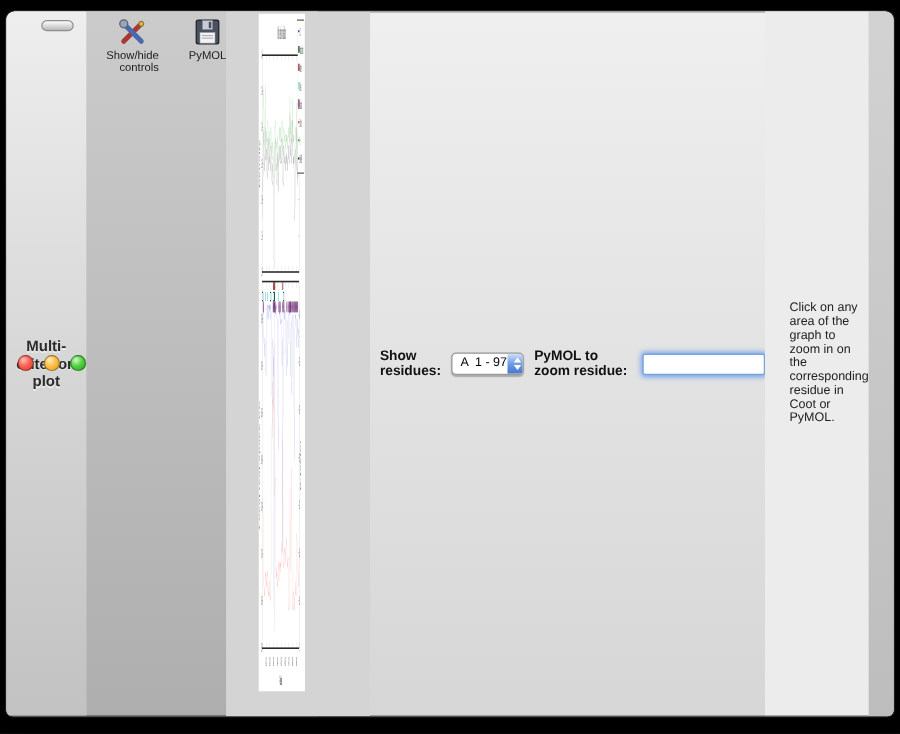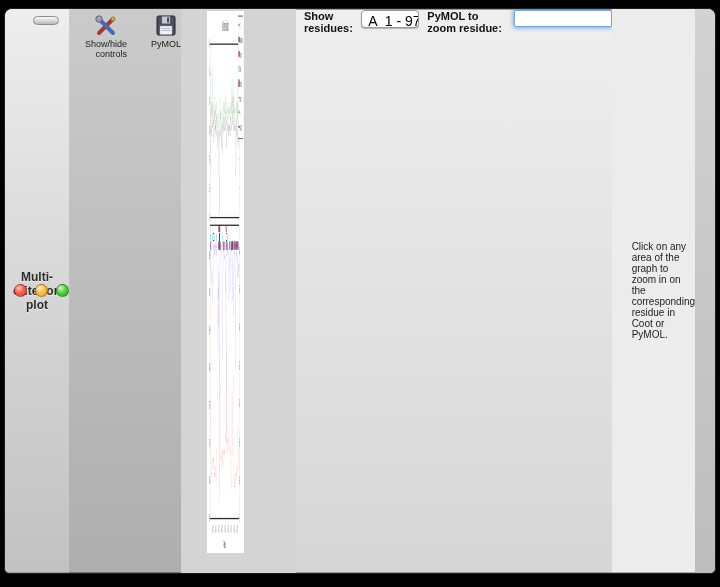--- a/index.html
+++ b/index.html
@@ -19,25 +19,25 @@
   .lozenge{position:absolute;right:10px;top:7px;width:26px;height:9px;border-radius:5px;
     background:linear-gradient(#fdfdfd,#b9b9b9);border:1px solid #8e8e8e;}
   .toolbar{flex:0 0 46px;background:linear-gradient(#cbcbcb,#aeaeae);border-bottom:1px solid #757575;
     display:flex;align-items:flex-start;padding:4px 0 0 16px;gap:24px;text-align:right;}
   .tool{display:flex;flex-direction:column;align-items:center;gap:1px;cursor:default;}
   .tool-label{font-size:9px;color:#1c1c1c;}
   .content{flex:1;background:#d4d4d4;padding:2px 10px 20px 26px;}
   .content svg{width:100%;height:100%;background:#fff;display:block;}
   svg text{font-family:"Liberation Sans",sans-serif;}
   .controls-bar{flex:0 0 24px;background:linear-gradient(#efefef,#d6d6d6);border-top:1px solid #9c9c9c;
-    border-bottom:1px solid #9c9c9c;display:flex;align-items:flex-start;padding-left:8px;gap:8px;font-size:11px;margin-left:42px;}
+    border-bottom:1px solid #9c9c9c;display:flex;align-items:center;padding-left:8px;gap:8px;font-size:11px;margin-left:42px;}
   .ctl-label{font-weight:bold;color:#111;}
   .popup{display:flex;height:18px;width:94px;background:#fff;border:1px solid #9a9a9a;border-radius:4px;
     overflow:hidden;box-shadow:0 1px 1px rgba(0,0,0,.25);}
-  .popup-text{flex:1;font-size:14px;padding:2px 0 0 6px;color:#000;white-space:pre;}
+  .popup-text{flex:1;font-size:10px;padding:2px 0 0 6px;color:#000;white-space:pre;}
   .popup-cap{flex:0 0 16px;background:linear-gradient(#cfe0fa,#6f9ce4 50%,#4577d0);display:flex;
     flex-direction:column;align-items:center;justify-content:center;gap:2px;}
   .arr-up{width:0;height:0;border-left:3px solid transparent;border-right:3px solid transparent;border-bottom:4px solid #fff;}
   .arr-down{width:0;height:0;border-left:3px solid transparent;border-right:3px solid transparent;border-top:4px solid #fff;}
   .zoom-input{width:98px;height:17px;border:1px solid #7aa2d8;border-radius:2px;
     box-shadow:0 0 4px 1px rgba(90,150,240,.85);outline:none;font-size:11px;padding:0 4px;font-family:inherit;}
   .status-bar{flex:0 0 20px;background:#ececec;border-bottom:1px solid #a8a8a8;display:flex;align-items:center;
     padding-left:20px;font-size:10px;color:#222;}
   .footer{flex:0 0 20px;background:linear-gradient(#d2d2d2,#bdbdbd);}
 </style>

